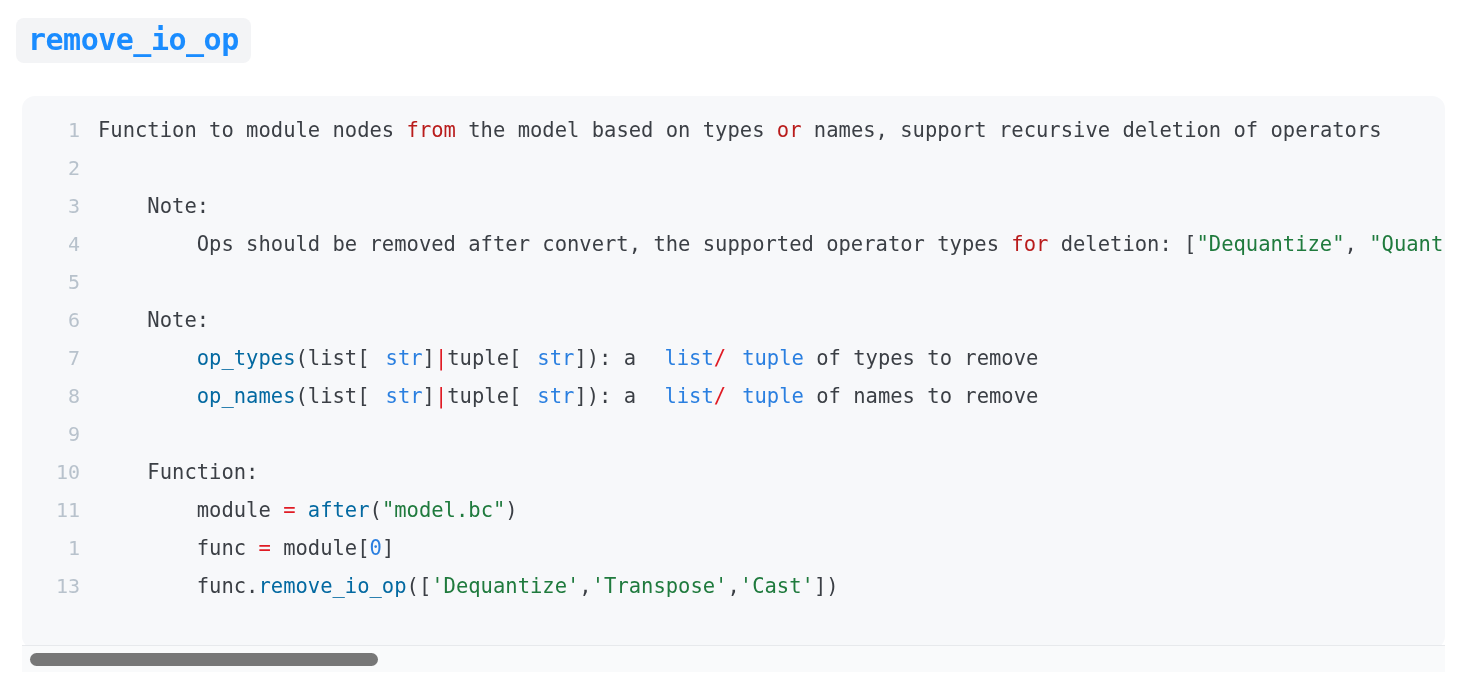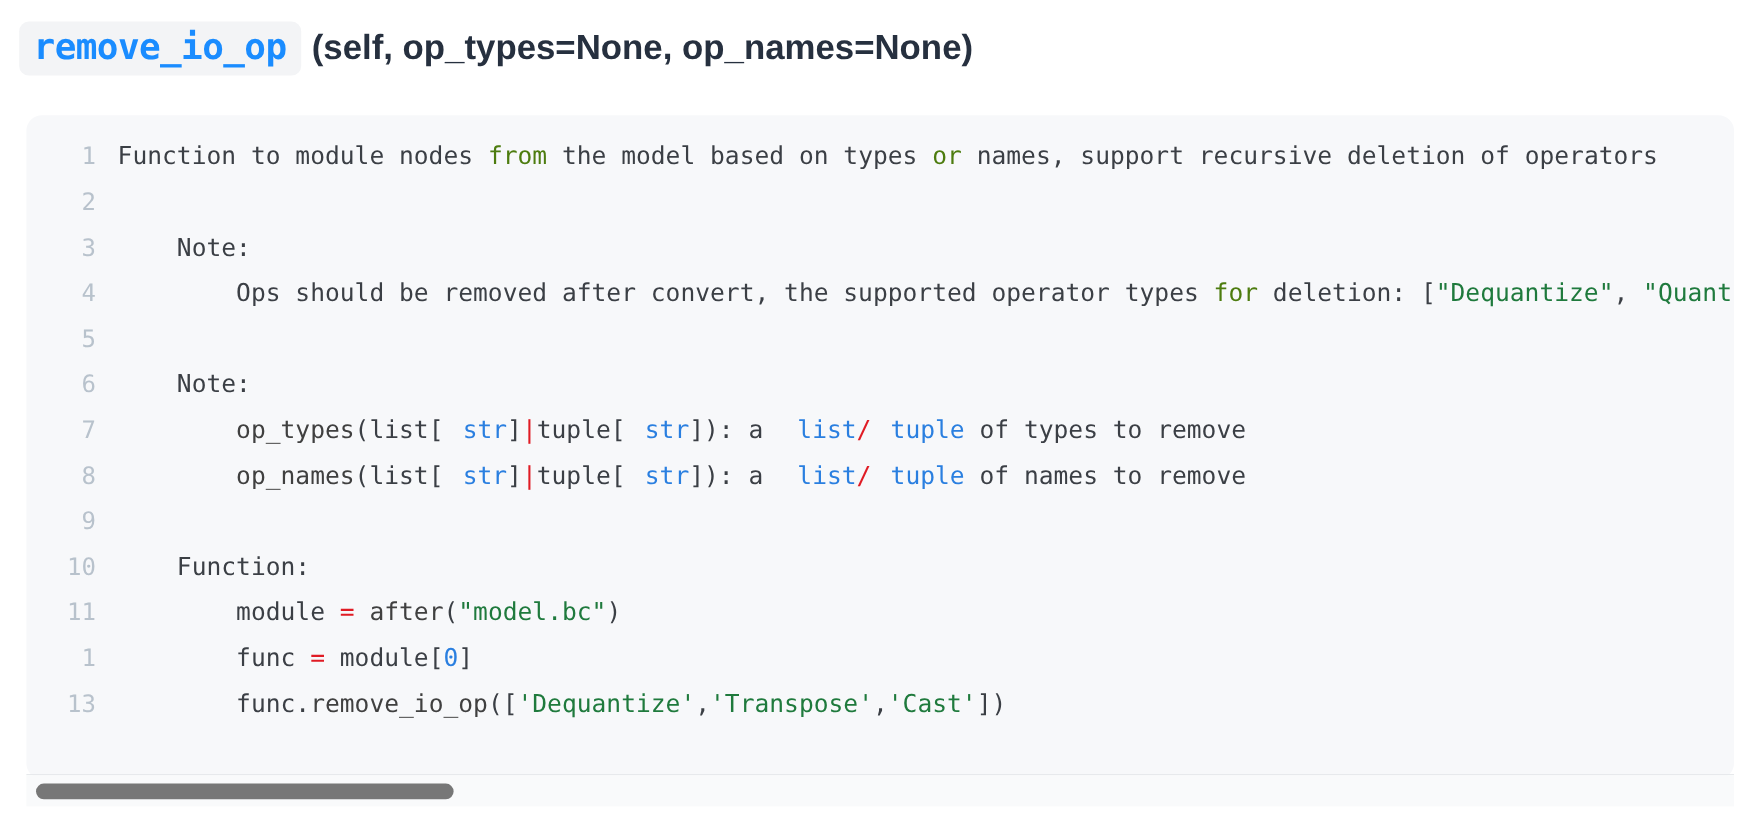--- a/index.html
+++ b/index.html
@@ -100,22 +100,22 @@
   .lc {
     vertical-align: middle;
     padding: 0 26px 0 0;
     color: #3b3f45;
     font-family: "DejaVu Sans Mono", "Liberation Mono", monospace;
     font-size: 20.5px;
     white-space: pre;
   }
 
   
-  .tok-kw   { color: #4d7c0f; }
-  .tok-fn   { color: #404040; }
+  .tok-kw   { color: #b91c1c; }
+  .tok-fn   { color: #0369a1; }
   .tok-type { color: #2a7fe0; margin-left: 16px; }
   .tok-str  { color: #1f7a3d; }
   .tok-num  { color: #2a7fe0; }
   .tok-op   { color: #e01b24; }
   .tok-txt  { color: #3b3f45; }
 
   
   .scroll-divider {
     position: absolute;
     left: 22px;
@@ -144,21 +144,20 @@
     border-radius: 7px;
   }
 </style>
 </head>
 <body>
 
 <div id="page">
 
   <div class="sig-header">
     <span class="sig-name-badge">remove_io_op</span>
-    <span class="sig-params">(self, op_types=None, op_names=None)</span>
   </div>
 
   <div class="code-card">
     <div class="code-scroll">
       <table class="code-table">
         <tbody id="code-body">
             <tr>
               <td class="ln">1</td>
               <td class="lc"><span class="tok-txt">Function to module nodes </span><span class="tok-kw">from</span><span class="tok-txt"> the model based on types </span><span class="tok-kw">or</span><span class="tok-txt"> names, support recursive deletion of operators</span></td>
             </tr>

